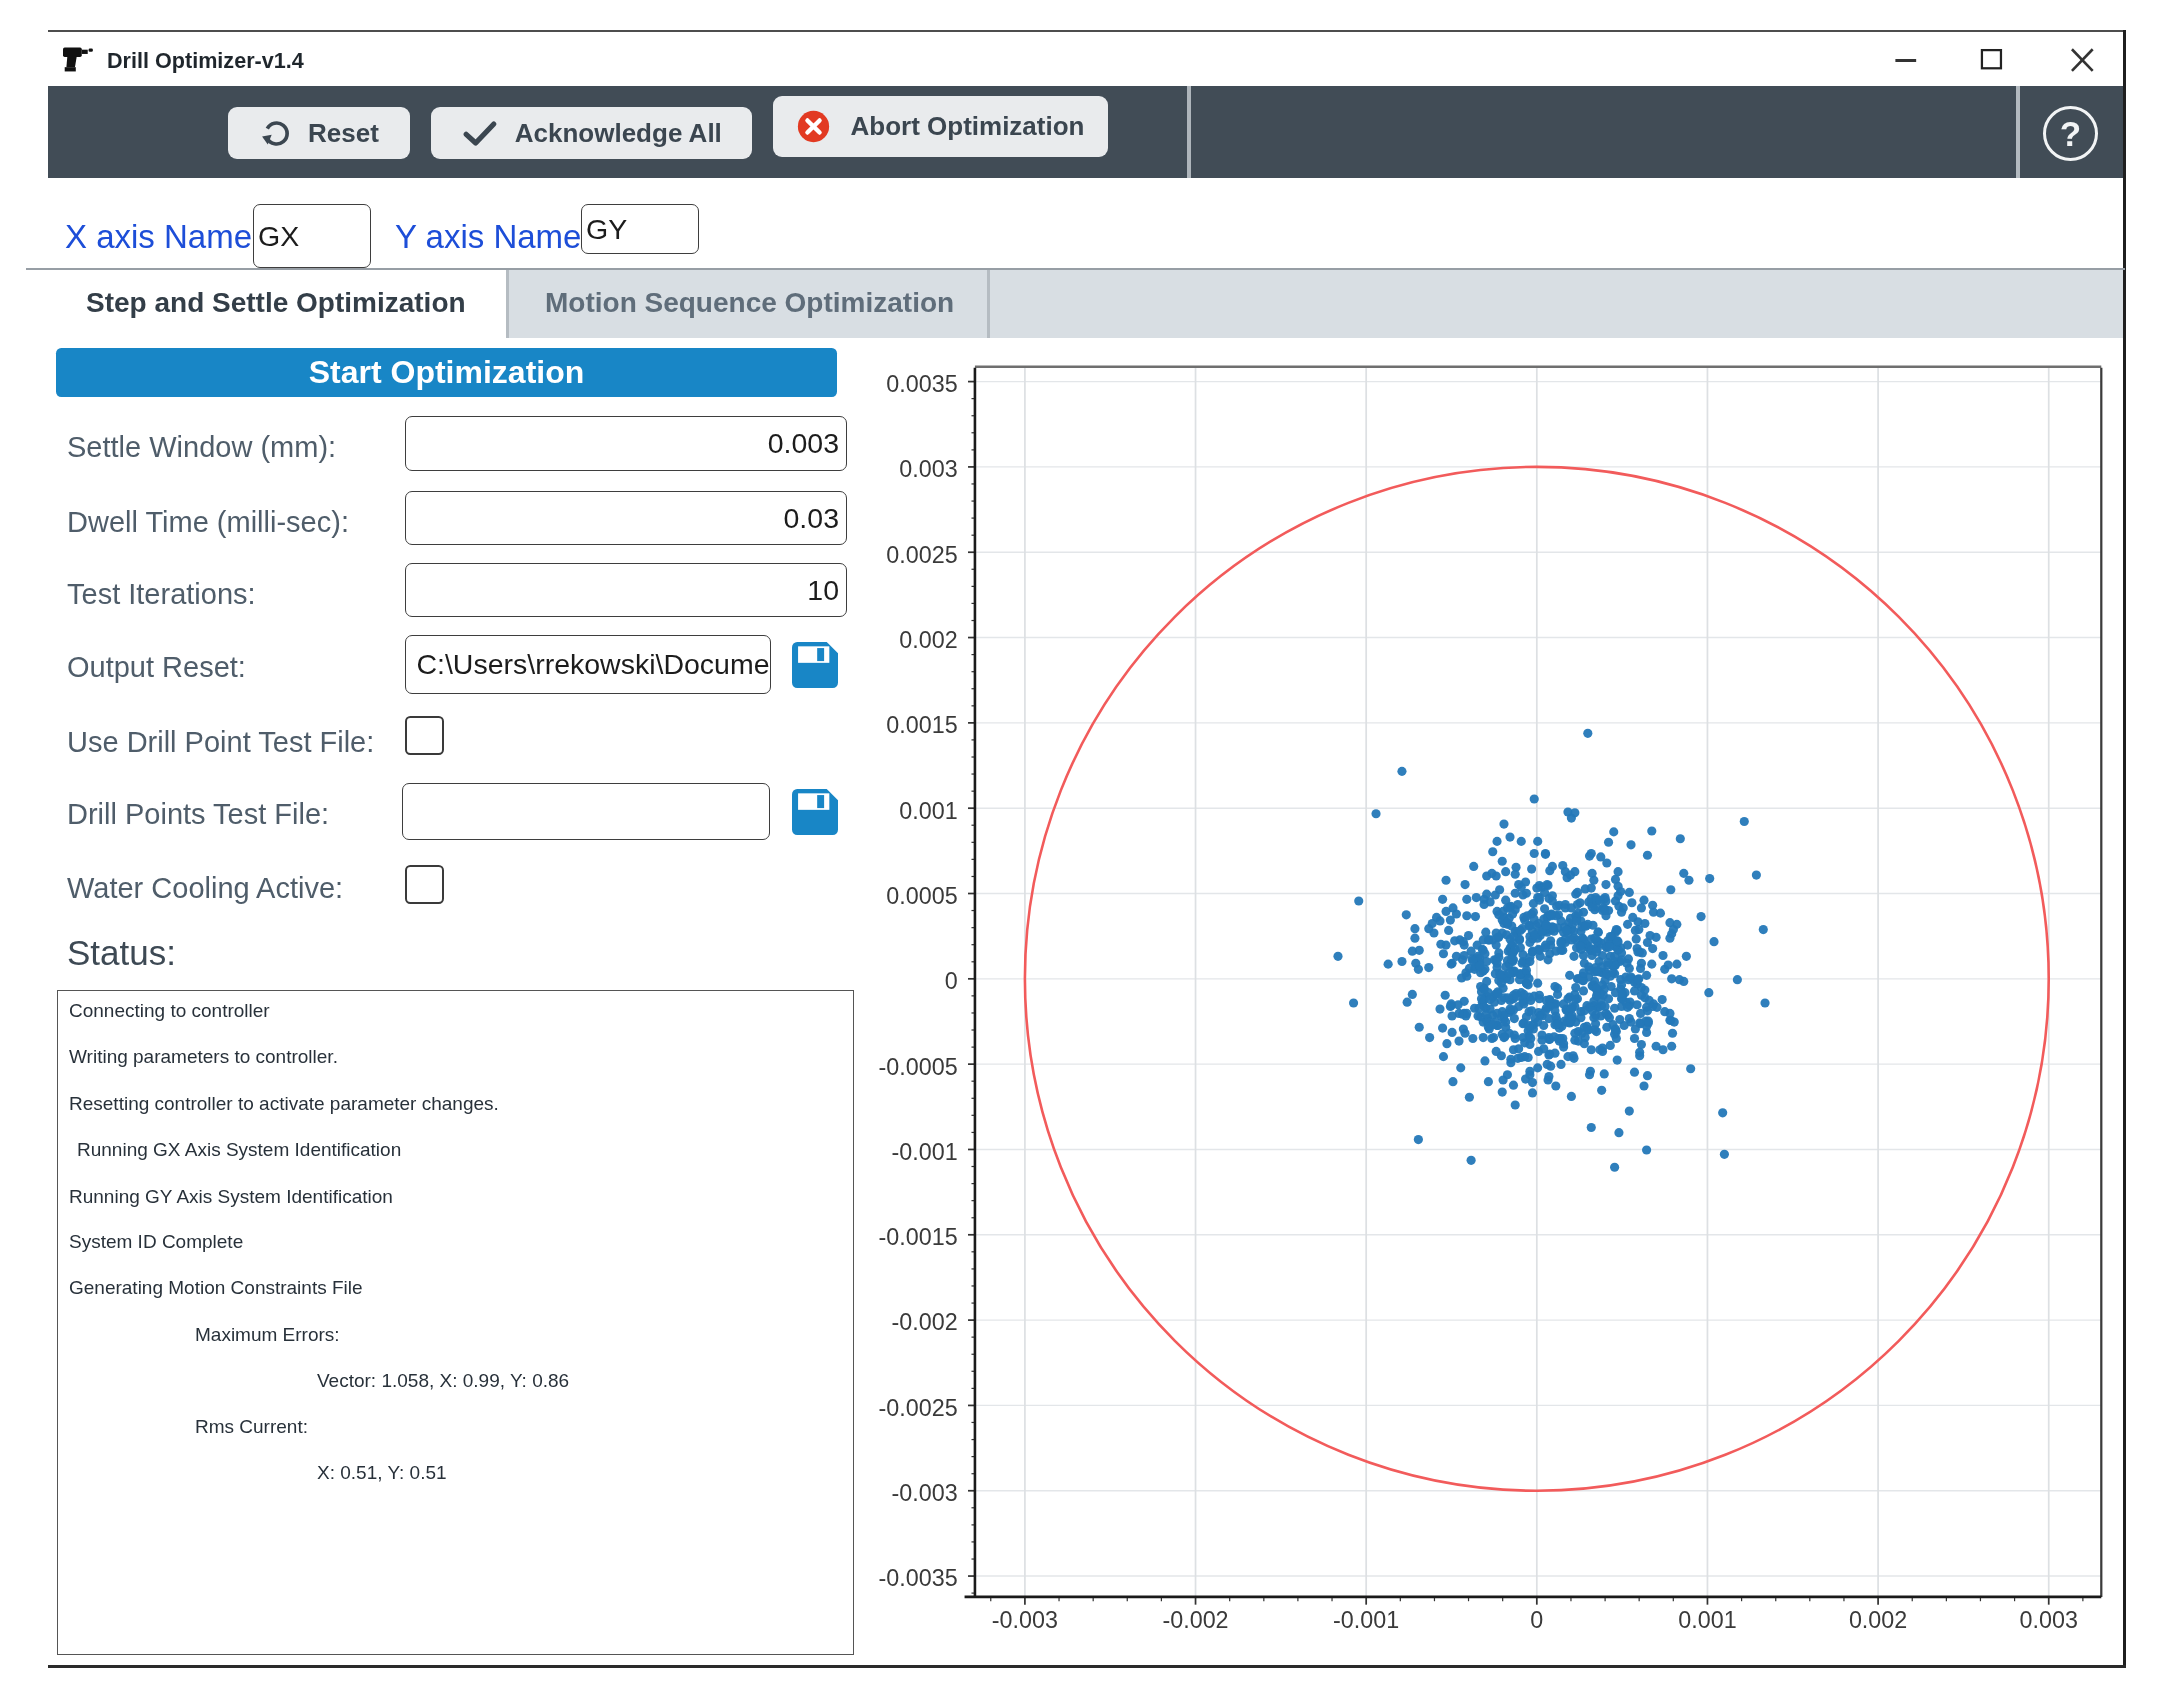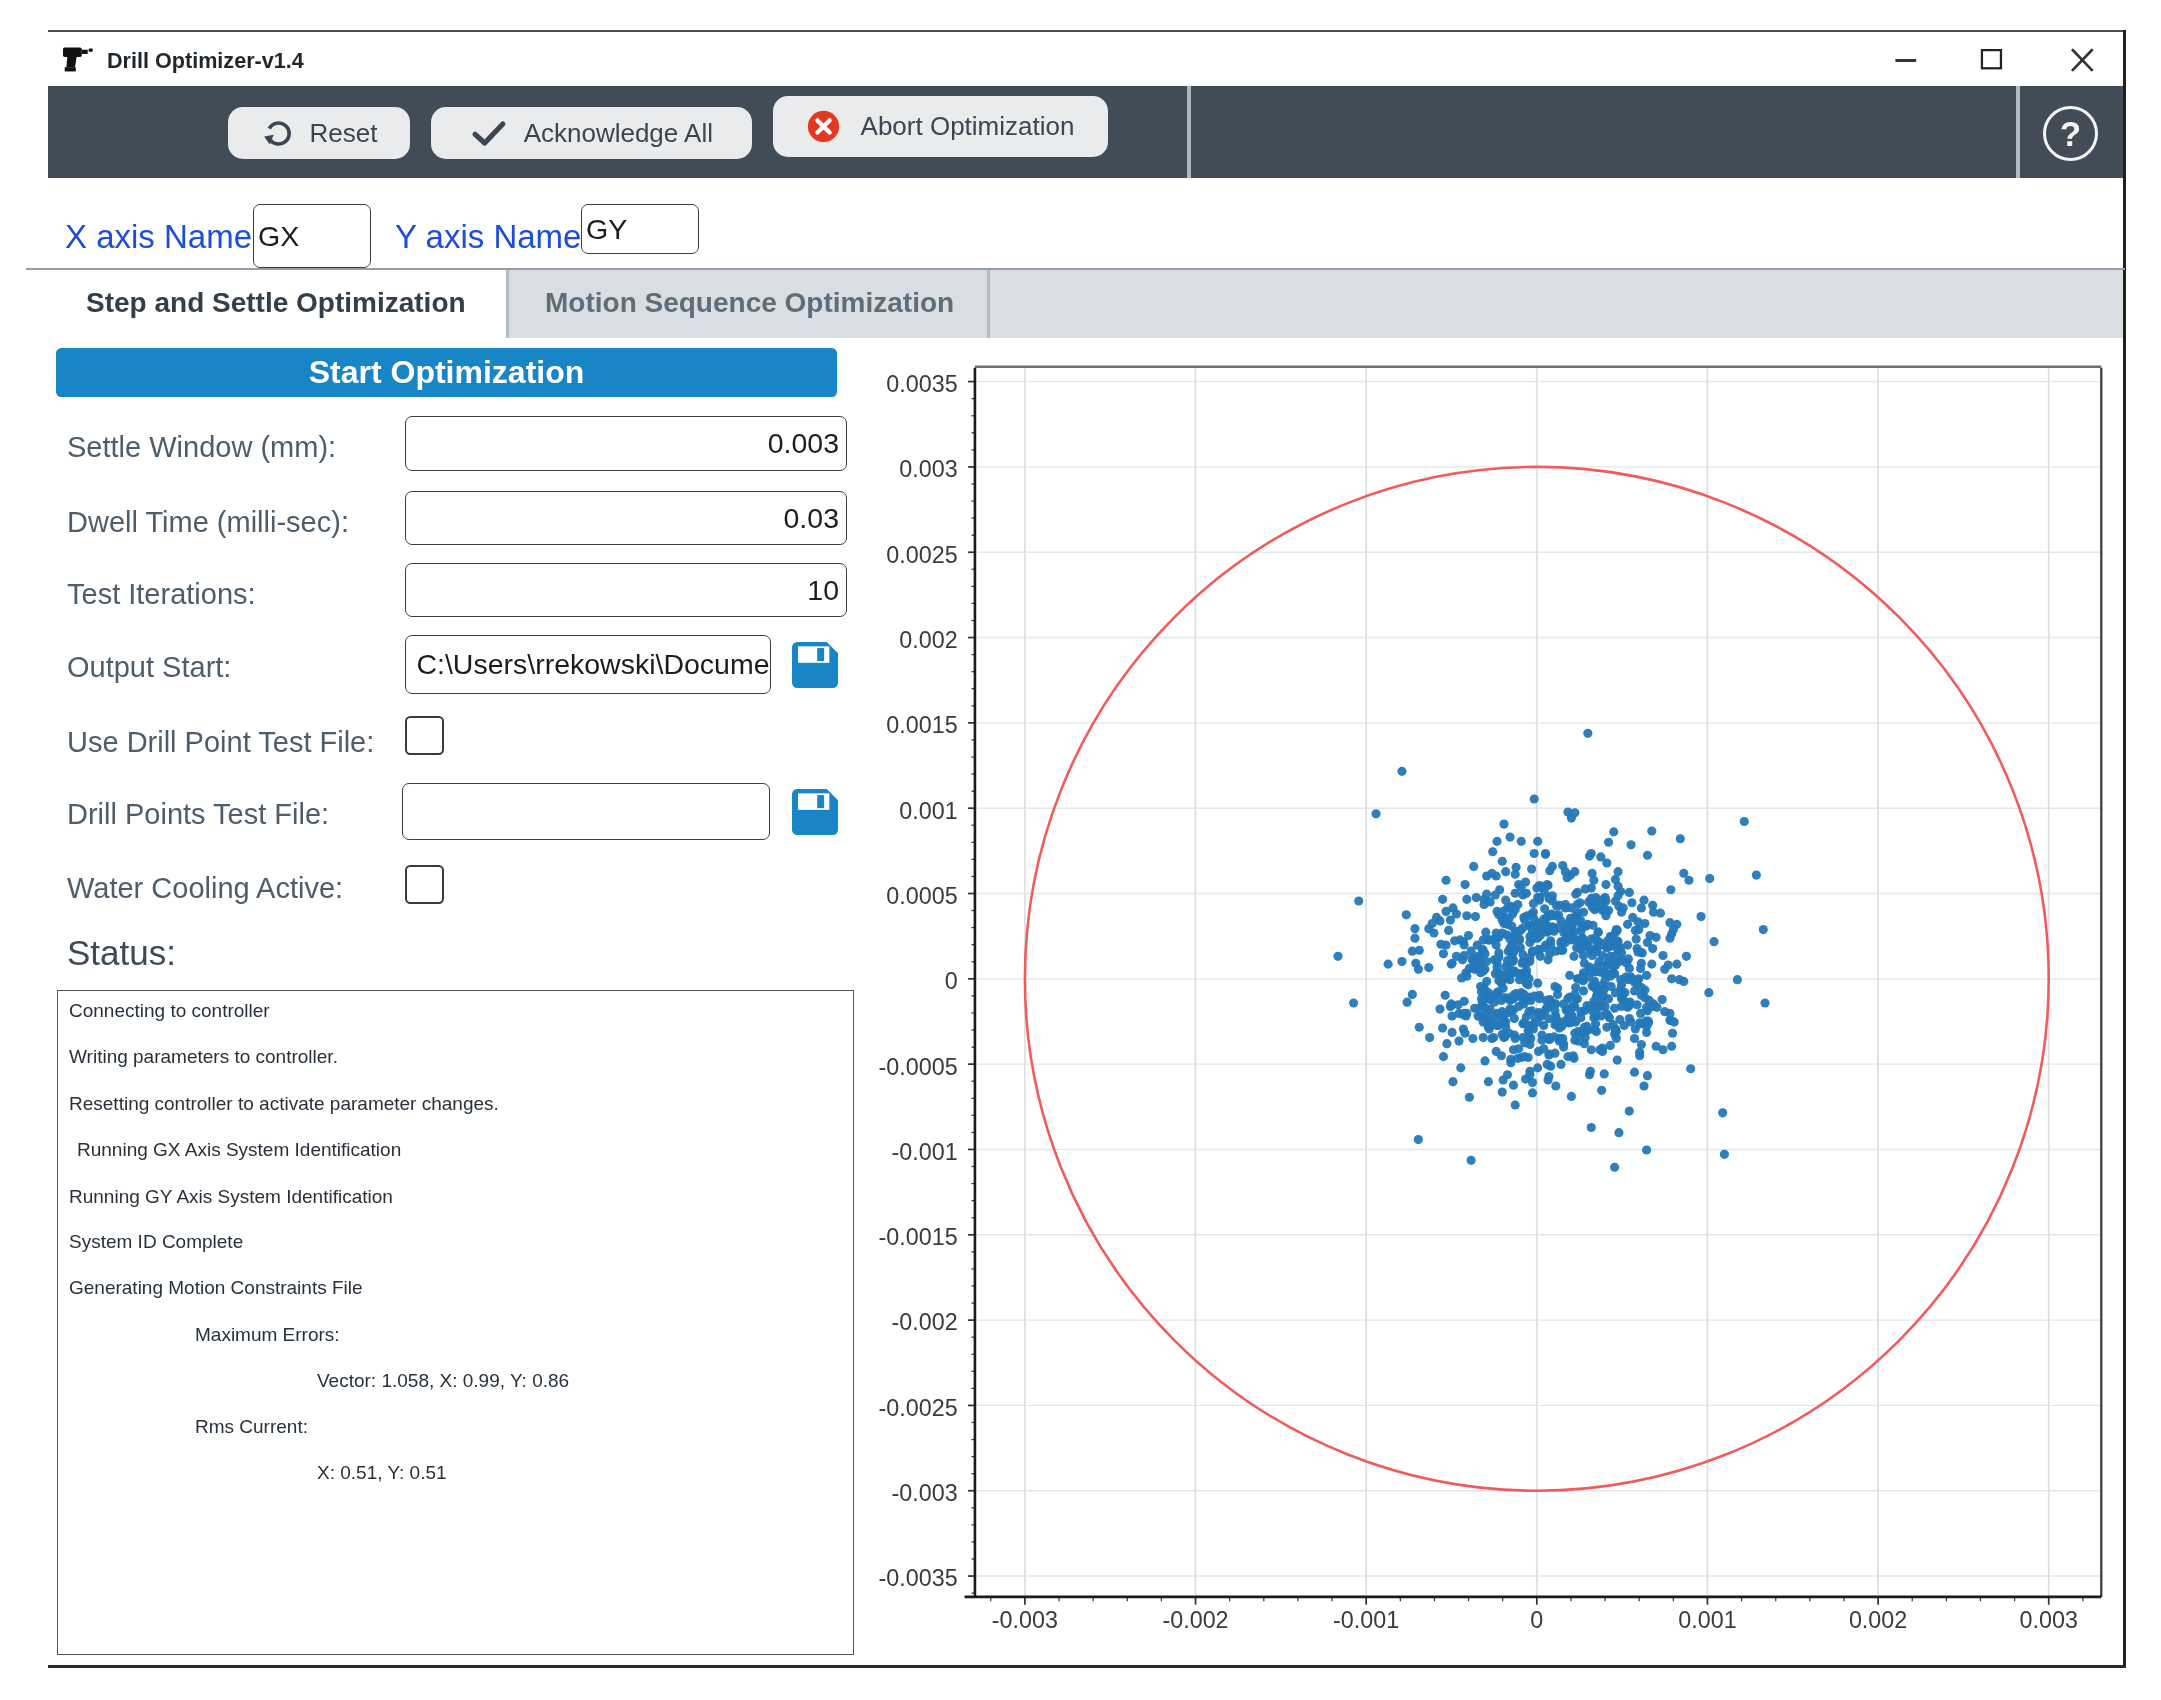--- a/index.html
+++ b/index.html
@@ -6,22 +6,22 @@
   #page{position:relative;width:2162px;height:1700px;overflow:hidden;background:#fff;}
   .abs{position:absolute;}
   
   #topline{left:48px;top:30px;width:2077px;height:1.7px;background:#4d4d4d;}
   #rightline{left:2123px;top:30px;width:2.6px;height:1636px;background:#1f1f1f;}
   #bottomline{left:48px;top:1665px;width:2078px;height:2.6px;background:#2a2a2a;}
   #titlebar{left:48px;top:32px;width:2074px;height:54px;background:#fff;}
   #title{left:107px;top:48px;font-size:21.6px;font-weight:bold;color:#1f262c;letter-spacing:0px;}
   #toolbar{left:48px;top:86px;width:2075px;height:92px;background:#414c56;}
   #tooldiv{left:2016px;top:86px;width:4.3px;height:92px;background:#b3bac0;}
-  .tbtn{position:absolute;top:107px;height:52px;background:#e9ebed;border-radius:15px;color:#3b4650;
-        font-weight:normal;font-size:26px;display:flex;align-items:center;justify-content:center;}
+  .tbtn{position:absolute;top:107px;height:52px;background:#e9ebed;border-radius:9px;color:#3b4650;
+        font-weight:bold;font-size:26px;display:flex;align-items:center;justify-content:center;}
   
   .hlabel{position:absolute;font-size:33px;color:#1d4ed8;}
   .inp{position:absolute;background:#fff;border:1.7px solid#3e3e3e;border-radius:7px;font-size:28.5px;color:#1c1c1c;
        display:flex;align-items:center;box-sizing:border-box;}
   #sep{left:26px;top:268px;width:2099px;height:1.7px;background:#979ea5;}
   
   #tabbar{left:48px;top:270px;width:2075px;height:68px;background:#d8dee3;}
   #tabactive{left:48px;top:270px;width:458px;height:68px;background:#fff;}
   .tabdiv{position:absolute;top:270px;width:2.6px;height:68px;background:#b5bcc2;}
   #tabtext1{left:86px;top:287px;font-size:28px;font-weight:bold;color:#333e48;}
@@ -100,21 +100,21 @@
   <div class="abs" id="tabtext1">Step and Settle Optimization</div>
   <div class="abs" id="tabtext2">Motion Sequence Optimization</div>
 
   <div class="abs" id="startbtn">Start Optimization</div>
   <div class="flabel" style="left:67px;top:431px;">Settle Window (mm):</div>
   <div class="inp" style="left:405px;top:416px;width:442px;height:55px;justify-content:flex-end;padding-right:7px;">0.003</div>
   <div class="flabel" style="left:67px;top:506px;">Dwell Time (milli-sec):</div>
   <div class="inp" style="left:405px;top:491px;width:442px;height:54px;justify-content:flex-end;padding-right:7px;">0.03</div>
   <div class="flabel" style="left:67px;top:578px;">Test Iterations:</div>
   <div class="inp" style="left:405px;top:563px;width:442px;height:54px;justify-content:flex-end;padding-right:7px;">10</div>
-  <div class="flabel" style="left:67px;top:651px;">Output Start:</div>
+  <div class="flabel" style="left:67px;top:651px;">Output Reset:</div>
   <div class="inp" style="left:405px;top:635px;width:366px;height:59px;padding-left:10.4px;overflow:hidden;white-space:nowrap;">C:\Users\rrekowski\Docume</div>
   <svg class="floppy" style="left:792px;top:642px;" viewBox="0 0 53 53">
     <path d="M6 0 H40 L53 13 V47 a6 6 0 0 1 -6 6 H6 a6 6 0 0 1 -6 -6 V6 a6 6 0 0 1 6 -6 Z" fill="#1886c6"></path>
     <rect x="7" y="5" width="36" height="19" fill="#fff"></rect>
     <rect x="29" y="7" width="8" height="15" fill="#1886c6"></rect>
   </svg>
   <div class="flabel" style="left:67px;top:726px;">Use Drill Point Test File:</div>
   <div class="chk" style="left:405px;top:716px;"></div>
   <div class="flabel" style="left:67px;top:798px;">Drill Points Test File:</div>
   <div class="inp" style="left:402px;top:783px;width:368px;height:57px;"></div>

